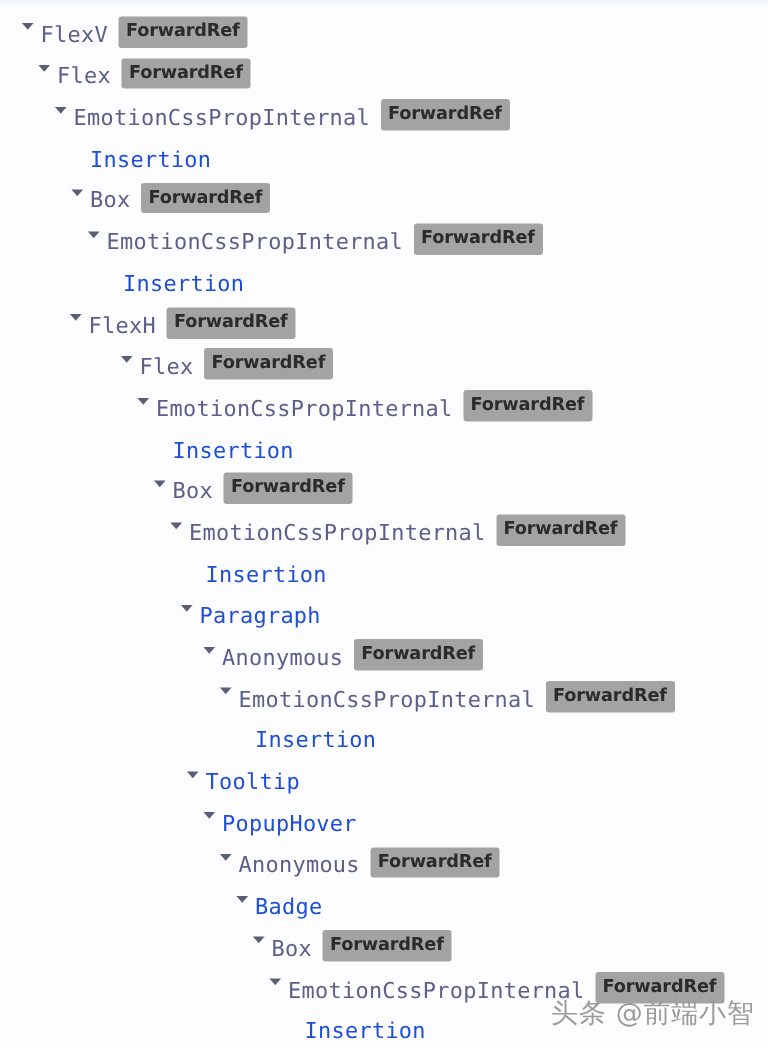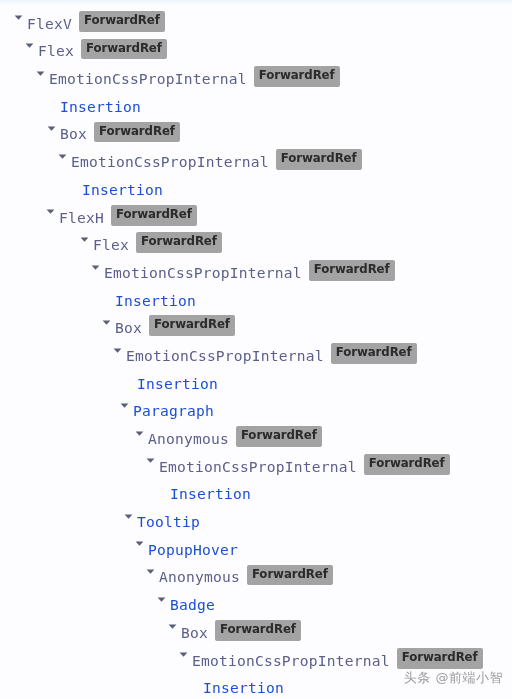--- a/index.html
+++ b/index.html
@@ -87,21 +87,21 @@
     padding: 4px 5px 5px 5px;
     border-radius: 2px;
     letter-spacing: -0.1px;
   }
 
   .watermark {
     position: absolute;
     right: 9px;
     bottom: 12px;
     font-family: "DejaVu Sans", "Liberation Sans", sans-serif;
-    font-size: 13px;
+    font-size: 18px;
     color: #9b9b9b;
     letter-spacing: 0.5px;
     user-select: none;
     pointer-events: none;
   }
 </style>
 </head>
 <body>
 
 <div id="app">

